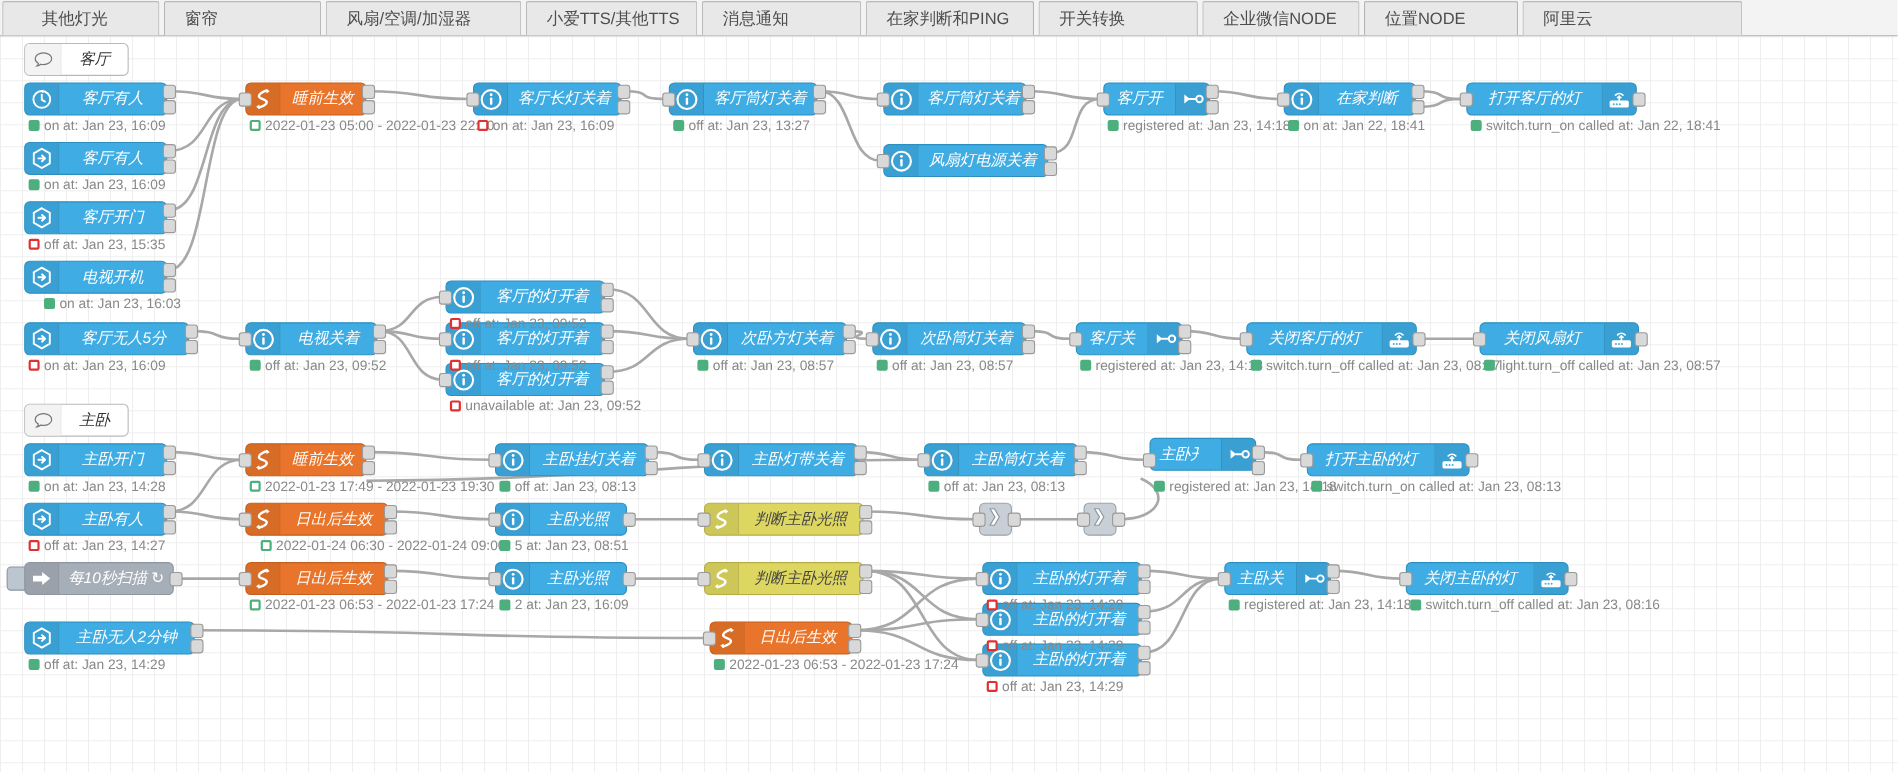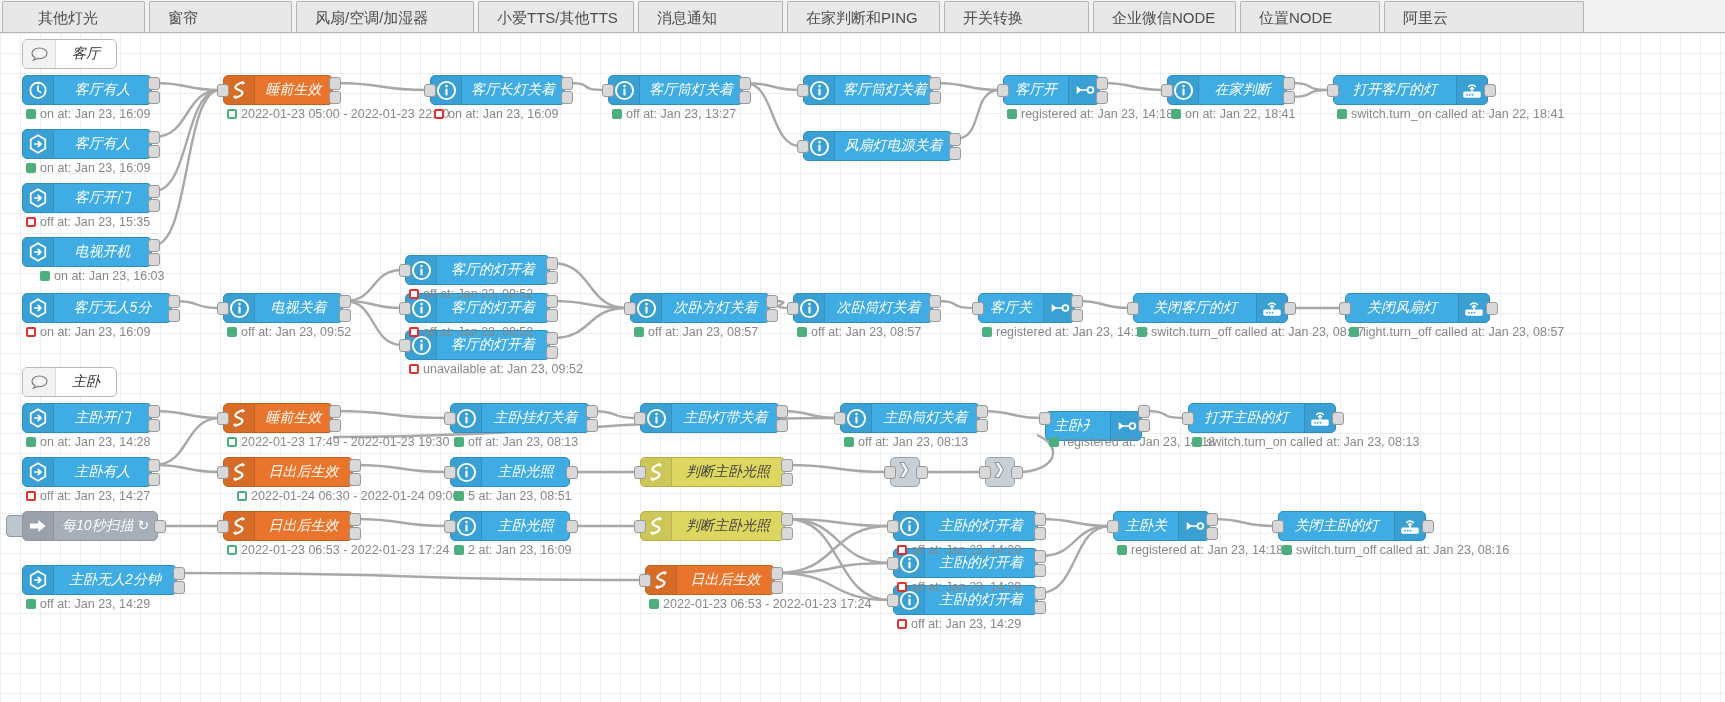--- a/index.html
+++ b/index.html
@@ -771,21 +771,21 @@
         </span>
         <span class="lbl">主卧筒灯关着</span>
       </div>
       <div class="port" style="left: 834px; top: 379px;"></div>
       <div class="port" style="left: 976px; top: 372px;"></div>
       <div class="port" style="left: 976px; top: 386px;"></div>
       <div class="status" style="left: 844px; top: 402px;">
         <span class="dot green"></span>
         <span>off at: Jan 23, 08:13</span>
       </div>
-      <div class="node blue" style="left: 1045px; top: 378px; width: 97px; gap: 20px;">
+      <div class="node blue" style="left: 1045px; top: 365px; width: 97px; gap: 20px;">
         <span class="lbl">主卧开</span>
         <span class="ic right">
           <svg width="22" height="14" viewBox="0 0 24 14">
             <circle cx="19" cy="7" r="3.2" fill="none" stroke="#fff" stroke-width="1.9"></circle>
             <path d="M15.6 7H9.4" stroke="#fff" stroke-width="1.9" stroke-linecap="round"></path>
             <path d="M4 2.6 9.6 7 4 11.4z" fill="#fff"></path>
           </svg>
         </span>
       </div>
       <div class="port" style="left: 1039px; top: 379px;"></div>

